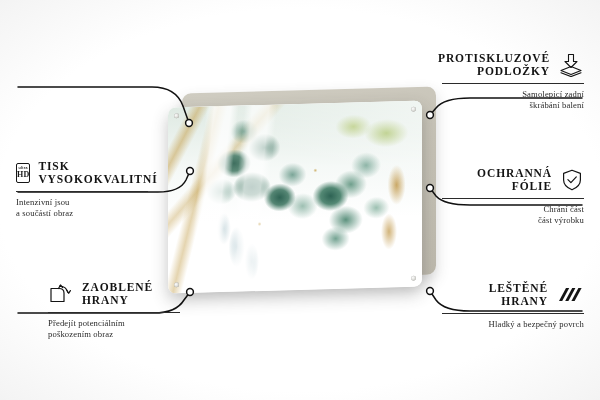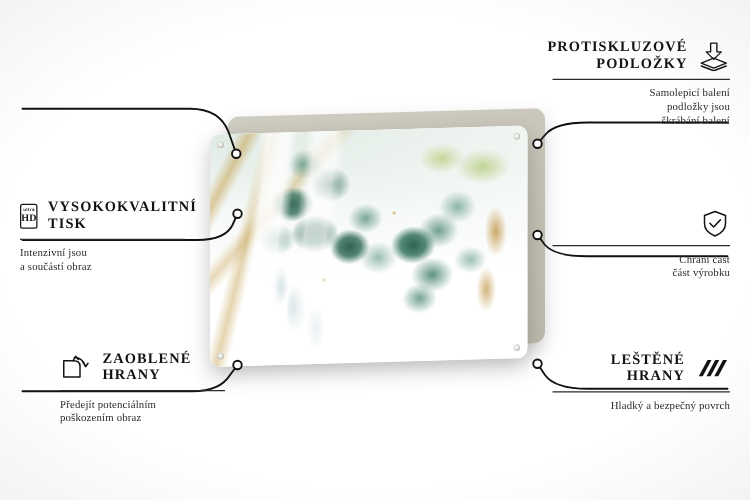--- a/index.html
+++ b/index.html
@@ -167,22 +167,22 @@
   </svg>
 
 
   <div class="feature f-left" style="left:16px;top:160px;width:132px;">
     <div class="f-head">
       <div class="hd-badge">
         <span class="hd-ultra">ultra</span>
         <span class="hd-main">HD</span>
       </div>
       <div>
+        <div class="f-title">TISK</div>
         <div class="f-title">VYSOKOKVALITNÍ</div>
-        <div class="f-title">TISK</div>
       </div>
     </div>
     <div class="f-rule"></div>
     <div class="f-desc">Intenzivní jsou</div>
     <div class="f-desc">a součástí obraz</div>
   </div>
 
   <div class="feature f-left" style="left:16px;top:281px;width:132px;margin-left:32px;">
     <div class="f-head">
       <svg class="ficon" width="26" height="22" viewBox="0 0 26 22">
@@ -196,42 +196,45 @@
       <div>
         <div class="f-title">ZAOBLENÉ</div>
         <div class="f-title">HRANY</div>
       </div>
     </div>
     <div class="f-rule"></div>
     <div class="f-desc">Předejít potenciálním</div>
     <div class="f-desc">poškozením obraz</div>
   </div>
 
-  <div class="feature f-right" style="right:16px;top:32px;width:142px;margin-left:44px;">
+  <div class="feature f-right" style="right:16px;top:52px;width:142px;margin-left:44px;">
     <div class="f-head">
       <div>
         <div class="f-title">PROTISKLUZOVÉ</div>
         <div class="f-title">PODLOŽKY</div>
       </div>
       <svg class="ficon" width="26" height="24" viewBox="0 0 26 24">
         <g fill="none" stroke="#141414" stroke-width="1.1" stroke-linejoin="round" stroke-linecap="round">
           <path d="M10.5,1.5 L15.5,1.5 L15.5,8.5 L19,8.5 L13,14.5 L7,8.5 L10.5,8.5 Z"></path>
           <path d="M13,13.5 L23,17.5 L13,21.5 L3,17.5 Z"></path>
           <path d="M3,19.8 L13,23.6 L23,19.8"></path>
         </g>
       </svg>
     </div>
     <div class="f-rule"></div>
-    <div class="f-desc">Samolepicí balení</div>
-    <div class="f-desc">podložky jsou</div>
+    <div class="f-desc">Samolepicí zadní</div>
     <div class="f-desc">škrábání balení</div>
   </div>
 
   <div class="feature f-right" style="right:16px;top:167px;width:142px;">
     <div class="f-head">
+      <div>
+        <div class="f-title">OCHRANNÁ</div>
+        <div class="f-title">FÓLIE</div>
+      </div>
       <svg class="ficon" width="24" height="24" viewBox="0 0 24 24">
         <g fill="none" stroke="#141414" stroke-width="1.2" stroke-linejoin="round" stroke-linecap="round">
           <path d="M12,2.2 L20.4,5.4 L20.4,12 Q20.4,18.4 12,21.8 Q3.6,18.4 3.6,12 L3.6,5.4 Z"></path>
           <path d="M7.9,11.6 L10.9,14.6 L16.3,8.9"></path>
         </g>
       </svg>
     </div>
     <div class="f-rule"></div>
     <div class="f-desc">Chrání část</div>
     <div class="f-desc">část výrobku</div>

